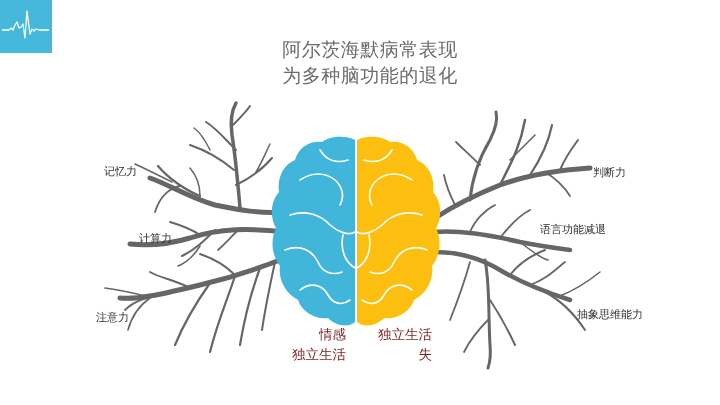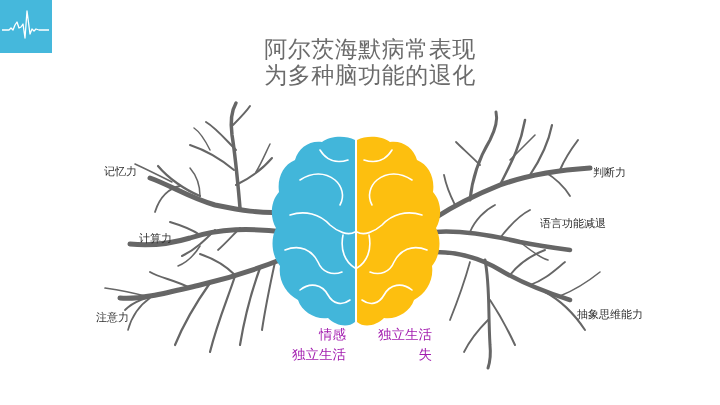--- a/index.html
+++ b/index.html
@@ -1,25 +1,25 @@
 <!DOCTYPE html>
 <html><head>
 <meta charset="utf-8">
 <style>
   html, body { margin:0; padding:0; }
   body { width:720px; height:405px; background:#ffffff; position:relative; overflow:hidden;
          font-family:"DejaVu Sans", "Liberation Sans", sans-serif; }
   .logo { position:absolute; left:0; top:0; width:52px; height:53px; background:#45b8dc; }
   .logo svg { position:absolute; left:0; top:0; }
   .title { position:absolute; left:250px; top:36px; width:240px; text-align:center;
-           font-size:23px; line-height:26px; color:#6b6b6b; letter-spacing:0.5px; }
+           font-size:19px; line-height:26px; color:#6b6b6b; letter-spacing:0.5px; }
   .title div { white-space:nowrap; }
   .art { position:absolute; left:0; top:0; }
   .label { position:absolute; font-size:11px; color:#2f2f2f; white-space:nowrap; }
-  .caption { position:absolute; font-size:13.5px; line-height:20px; color:#a21caf; }
+  .caption { position:absolute; font-size:13.5px; line-height:20px; color:#7f1d1d; }
   .caption div { white-space:nowrap; }
 </style>
 </head>
 <body>
 
 <div class="logo">
   <svg width="52" height="53" viewBox="0 0 52 53">
     <polyline points="2,30 9,30 11,28 13,30 15,25 17,22 19,28 21,27 23,24 25,38 27,11 30,34 32,29 34,31 36,29 39,30 49,30" fill="none" stroke="#ffffff" stroke-width="1.3" stroke-linejoin="round"></polyline>
   </svg>
 </div>
@@ -118,21 +118,21 @@
       <path d="M369,235 C372,250 367,262 357,268"></path>
     </g>
   </g>
 </svg>
 
 <div class="label" style="left:104px; top:164px;">记忆力</div>
 <div class="label" style="left:139px; top:231px;">计算力</div>
 <div class="label" style="left:96px; top:310px;">注意力</div>
 
 <div class="label" style="left:593px; top:165px;font-family:Liberation Mono, monospace;">判断力</div>
-<div class="label" style="left:540px; top:216px;font-family:Liberation Mono, monospace;">语言功能减退</div>
+<div class="label" style="left:540px; top:222px;font-family:Liberation Mono, monospace;">语言功能减退</div>
 <div class="label" style="left:577px; top:307px;">抽象思维能力</div>
 
 <div class="caption" style="left:272px; top:324px; text-align:right; width:74px;">
   <div>情感</div>
   <div>独立生活</div>
 </div>
 
 <div class="caption" style="left:378px; top:324px;text-align:right;">
   <div>独立生活</div>
   <div>失</div>

